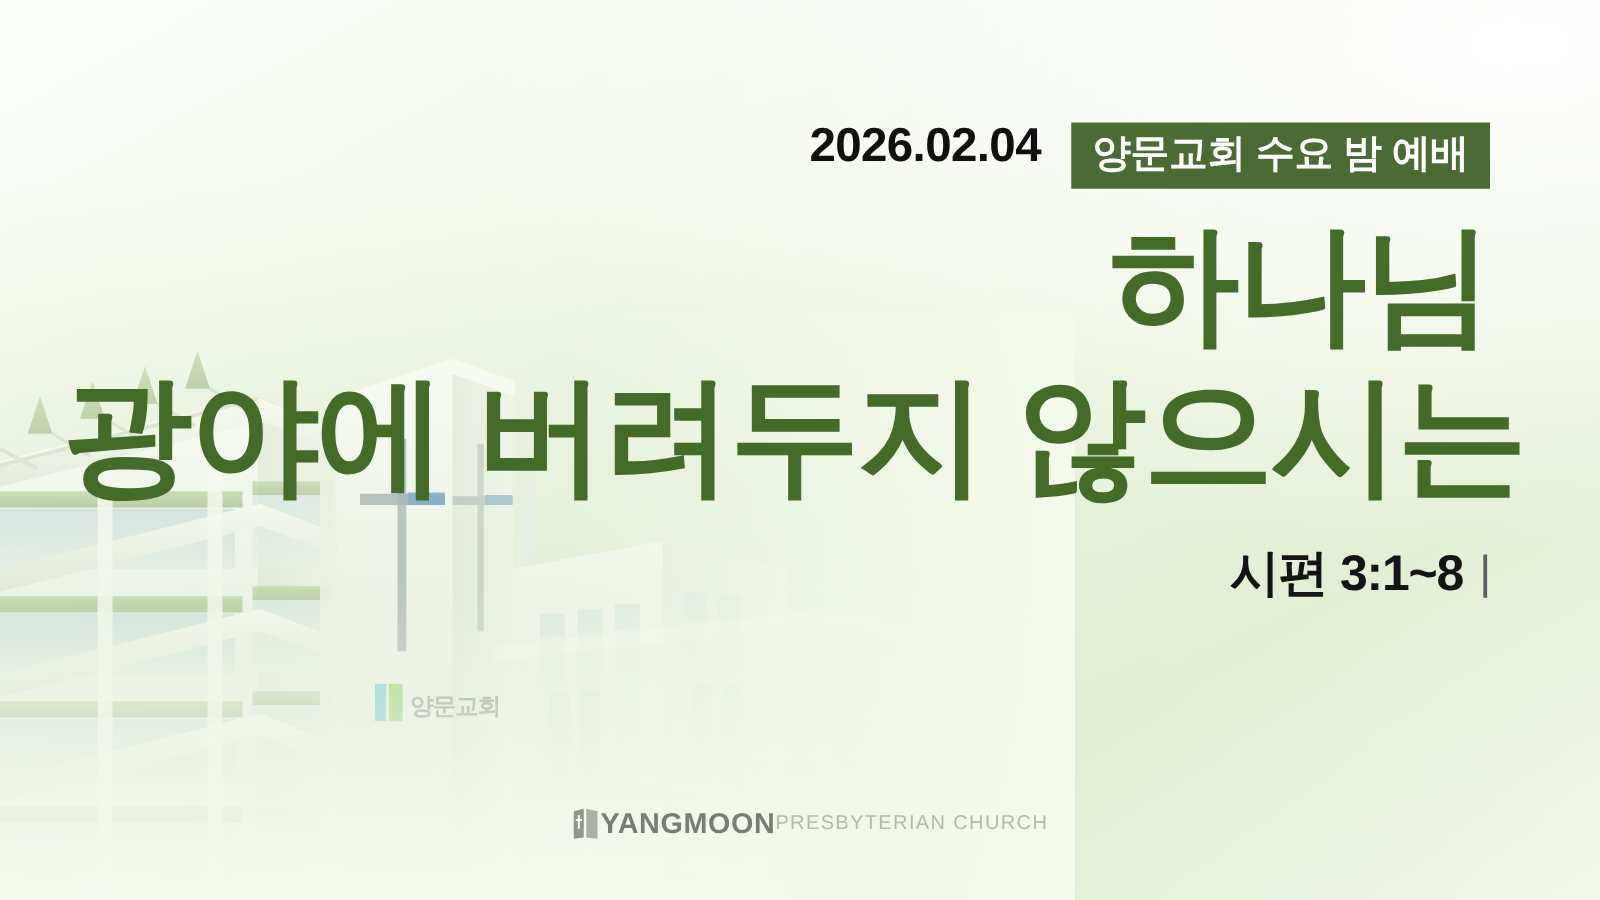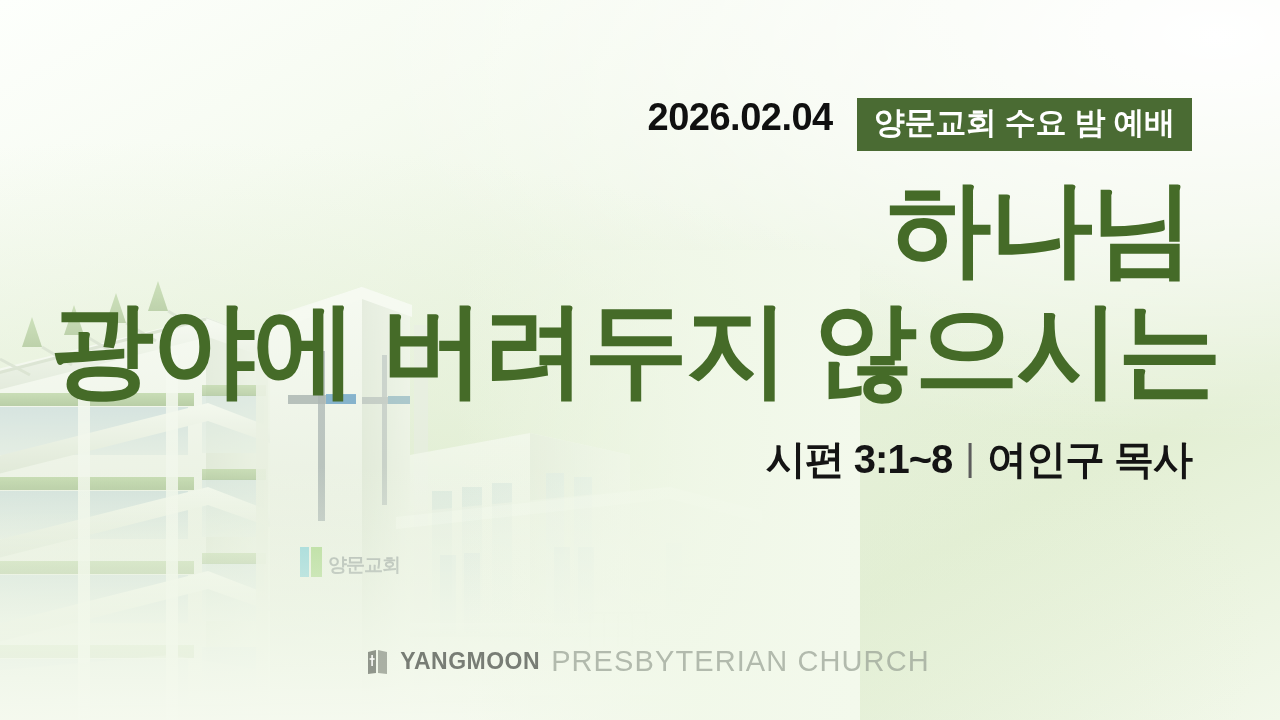--- a/index.html
+++ b/index.html
@@ -109,33 +109,32 @@
     font-weight:normal;
     font-size:37px;
     transform:translateY(-1px);
   }
 
   
   #footer-wordmark {
     position:absolute;
     left:0; right:0; top:645px;
     display:flex; align-items:center; justify-content:center;
-    gap:11px;
     z-index:6;
     opacity:0.72;
     padding-left:17px;
   }
   #wordmark-icon { width:22px; height:26px; display:block; flex:none; }
   #wordmark-primary {
     font-size:23px; font-weight:bold;
     letter-spacing:0.5px;
     color:#4a4f49;
   }
   #wordmark-secondary {
-    font-size:29px; font-weight:normal;
+    font-size:16px; font-weight:normal;
     letter-spacing:1.1px;
     color:#9aa396;
   }
 </style>
 </head>
 <body>
 
 <div id="slide">
 
   <div id="building-layer">
@@ -315,21 +314,20 @@
   </div>
 
   <div id="title-block">
     <div class="title-line" id="title-line-2">하나님</div>
     <div class="title-line" id="title-line-1">광야에 버려두지 않으시는</div>
   </div>
 
   <div id="subtitle">
     <span>시편 3:1~8</span>
     <span id="subtitle-sep">|</span>
-    <span>여인구 목사</span>
   </div>
 
   <div id="footer-wordmark">
     <span id="wordmark-icon">
       <svg viewBox="0 0 22 26" xmlns="http://www.w3.org/2000/svg">
         <path d="M1 3 L9 1 L9 24 L1 25 Z" fill="#6c7168"></path>
         <path d="M11 1 L20 3 L20 25 L11 24 Z" fill="#8f958a"></path>
         <rect x="4.3" y="6" width="1.6" height="11" fill="#ffffff"></rect>
         <rect x="2.6" y="9.2" width="5" height="1.6" fill="#ffffff"></rect>
       </svg>

